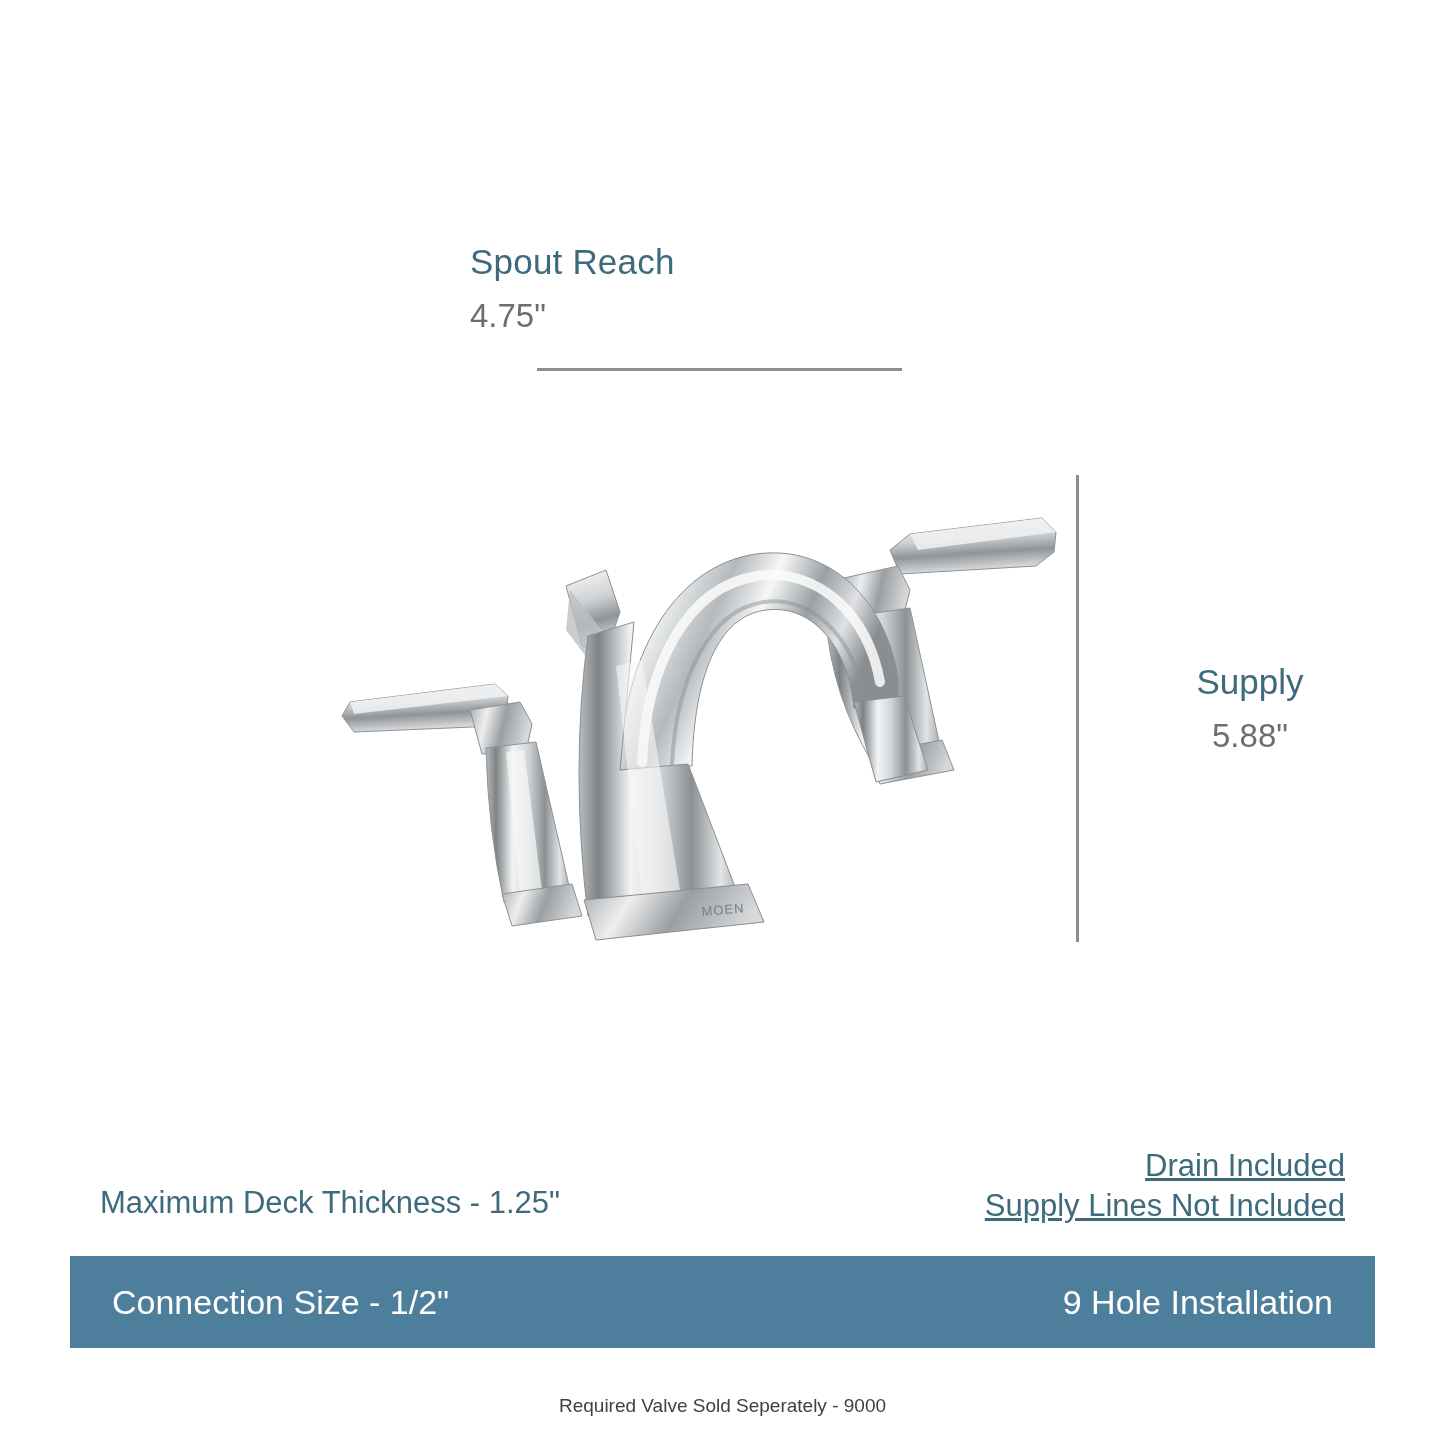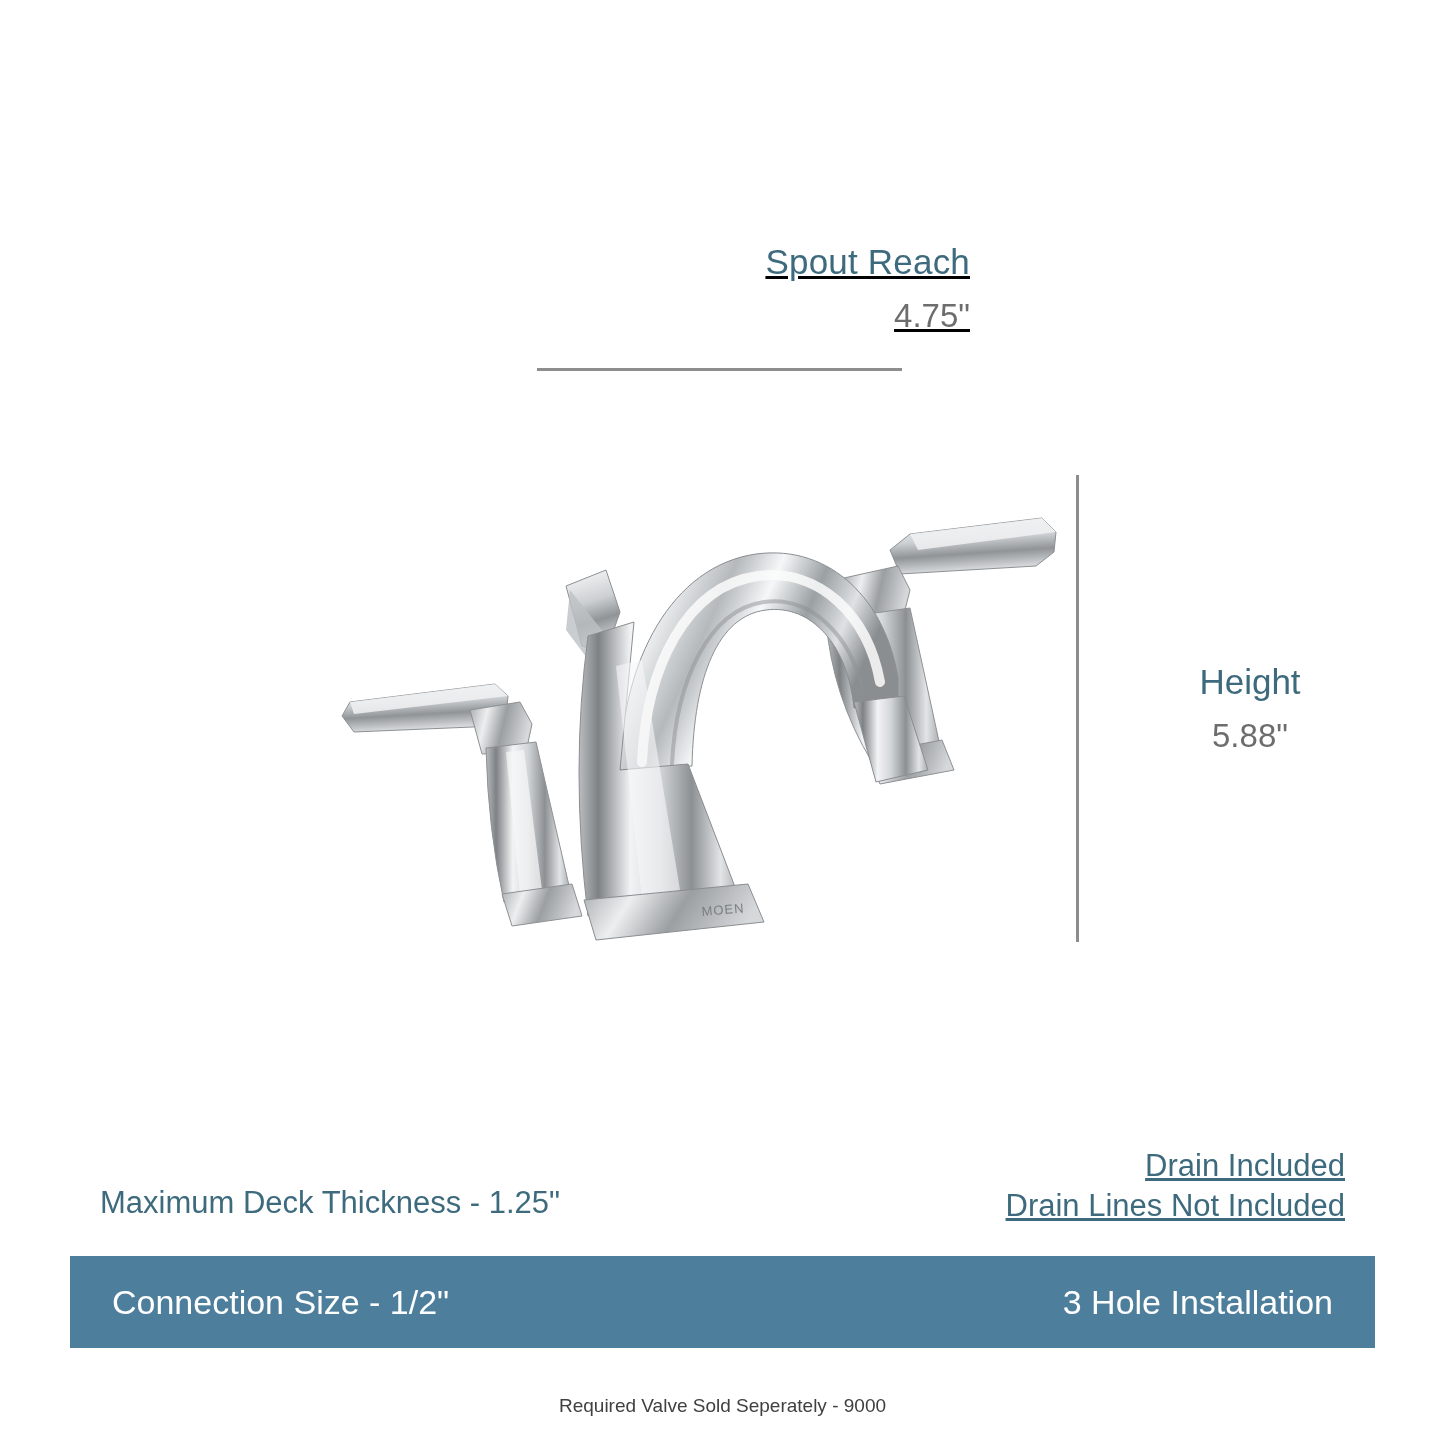--- a/index.html
+++ b/index.html
@@ -18,22 +18,21 @@
     position: absolute;
     inset: 0;
   }
 
   
   #spout-reach-group {
     position: absolute;
     left: 470px;
     top: 240px;
     width: 500px;
-    text-align: right;
-    text-decoration: underline;
+    text-align: left;
   }
   #spout-reach-group .dim-title {
     font-size: 35px;
     color: #3d6a7d;
     letter-spacing: 0.2px;
     line-height: 1.25;
   }
   #spout-reach-group .dim-value {
     font-size: 33px;
     color: #6d6d6d;
@@ -144,21 +143,21 @@
 <div class="canvas">
 
   <div id="spout-reach-group">
     <div class="dim-title">Spout Reach</div>
     <div class="dim-value">4.75"</div>
   </div>
   <div id="spout-reach-line"></div>
 
   <div id="height-line"></div>
   <div id="height-group">
-    <div class="dim-title">Height</div>
+    <div class="dim-title">Supply</div>
     <div class="dim-value">5.88"</div>
   </div>
 
   <div id="faucet-illustration">
     <svg width="760" height="480" viewBox="0 0 760 480" xmlns="http://www.w3.org/2000/svg">
       <defs>
         <linearGradient id="chromeH" x1="0" y1="0" x2="1" y2="0">
           <stop offset="0%" stop-color="#c9cbcd"></stop>
           <stop offset="18%" stop-color="#f4f5f6"></stop>
           <stop offset="38%" stop-color="#9fa3a6"></stop>
@@ -246,23 +245,23 @@
 
         <text x="382" y="446" transform="rotate(-5 382 446)" font-family="Liberation Sans, sans-serif" font-size="13" fill="#7b7f82" letter-spacing="1">MOEN</text>
       </g>
     </svg>
   </div>
 
   <div id="deck-thickness-note">Maximum Deck Thickness - 1.25"</div>
 
   <div id="inclusion-notes">
     <div>Drain Included</div>
-    <div>Drain Lines Not Included</div>
+    <div>Supply Lines Not Included</div>
   </div>
 
   <div id="spec-banner">
     <span class="banner-text">Connection Size - 1/2"</span>
-    <span class="banner-text">3 Hole Installation</span>
+    <span class="banner-text">9 Hole Installation</span>
   </div>
 
   <div id="footnote">Required Valve Sold Seperately - 9000</div>
 
 </div>
 
 </body></html>

